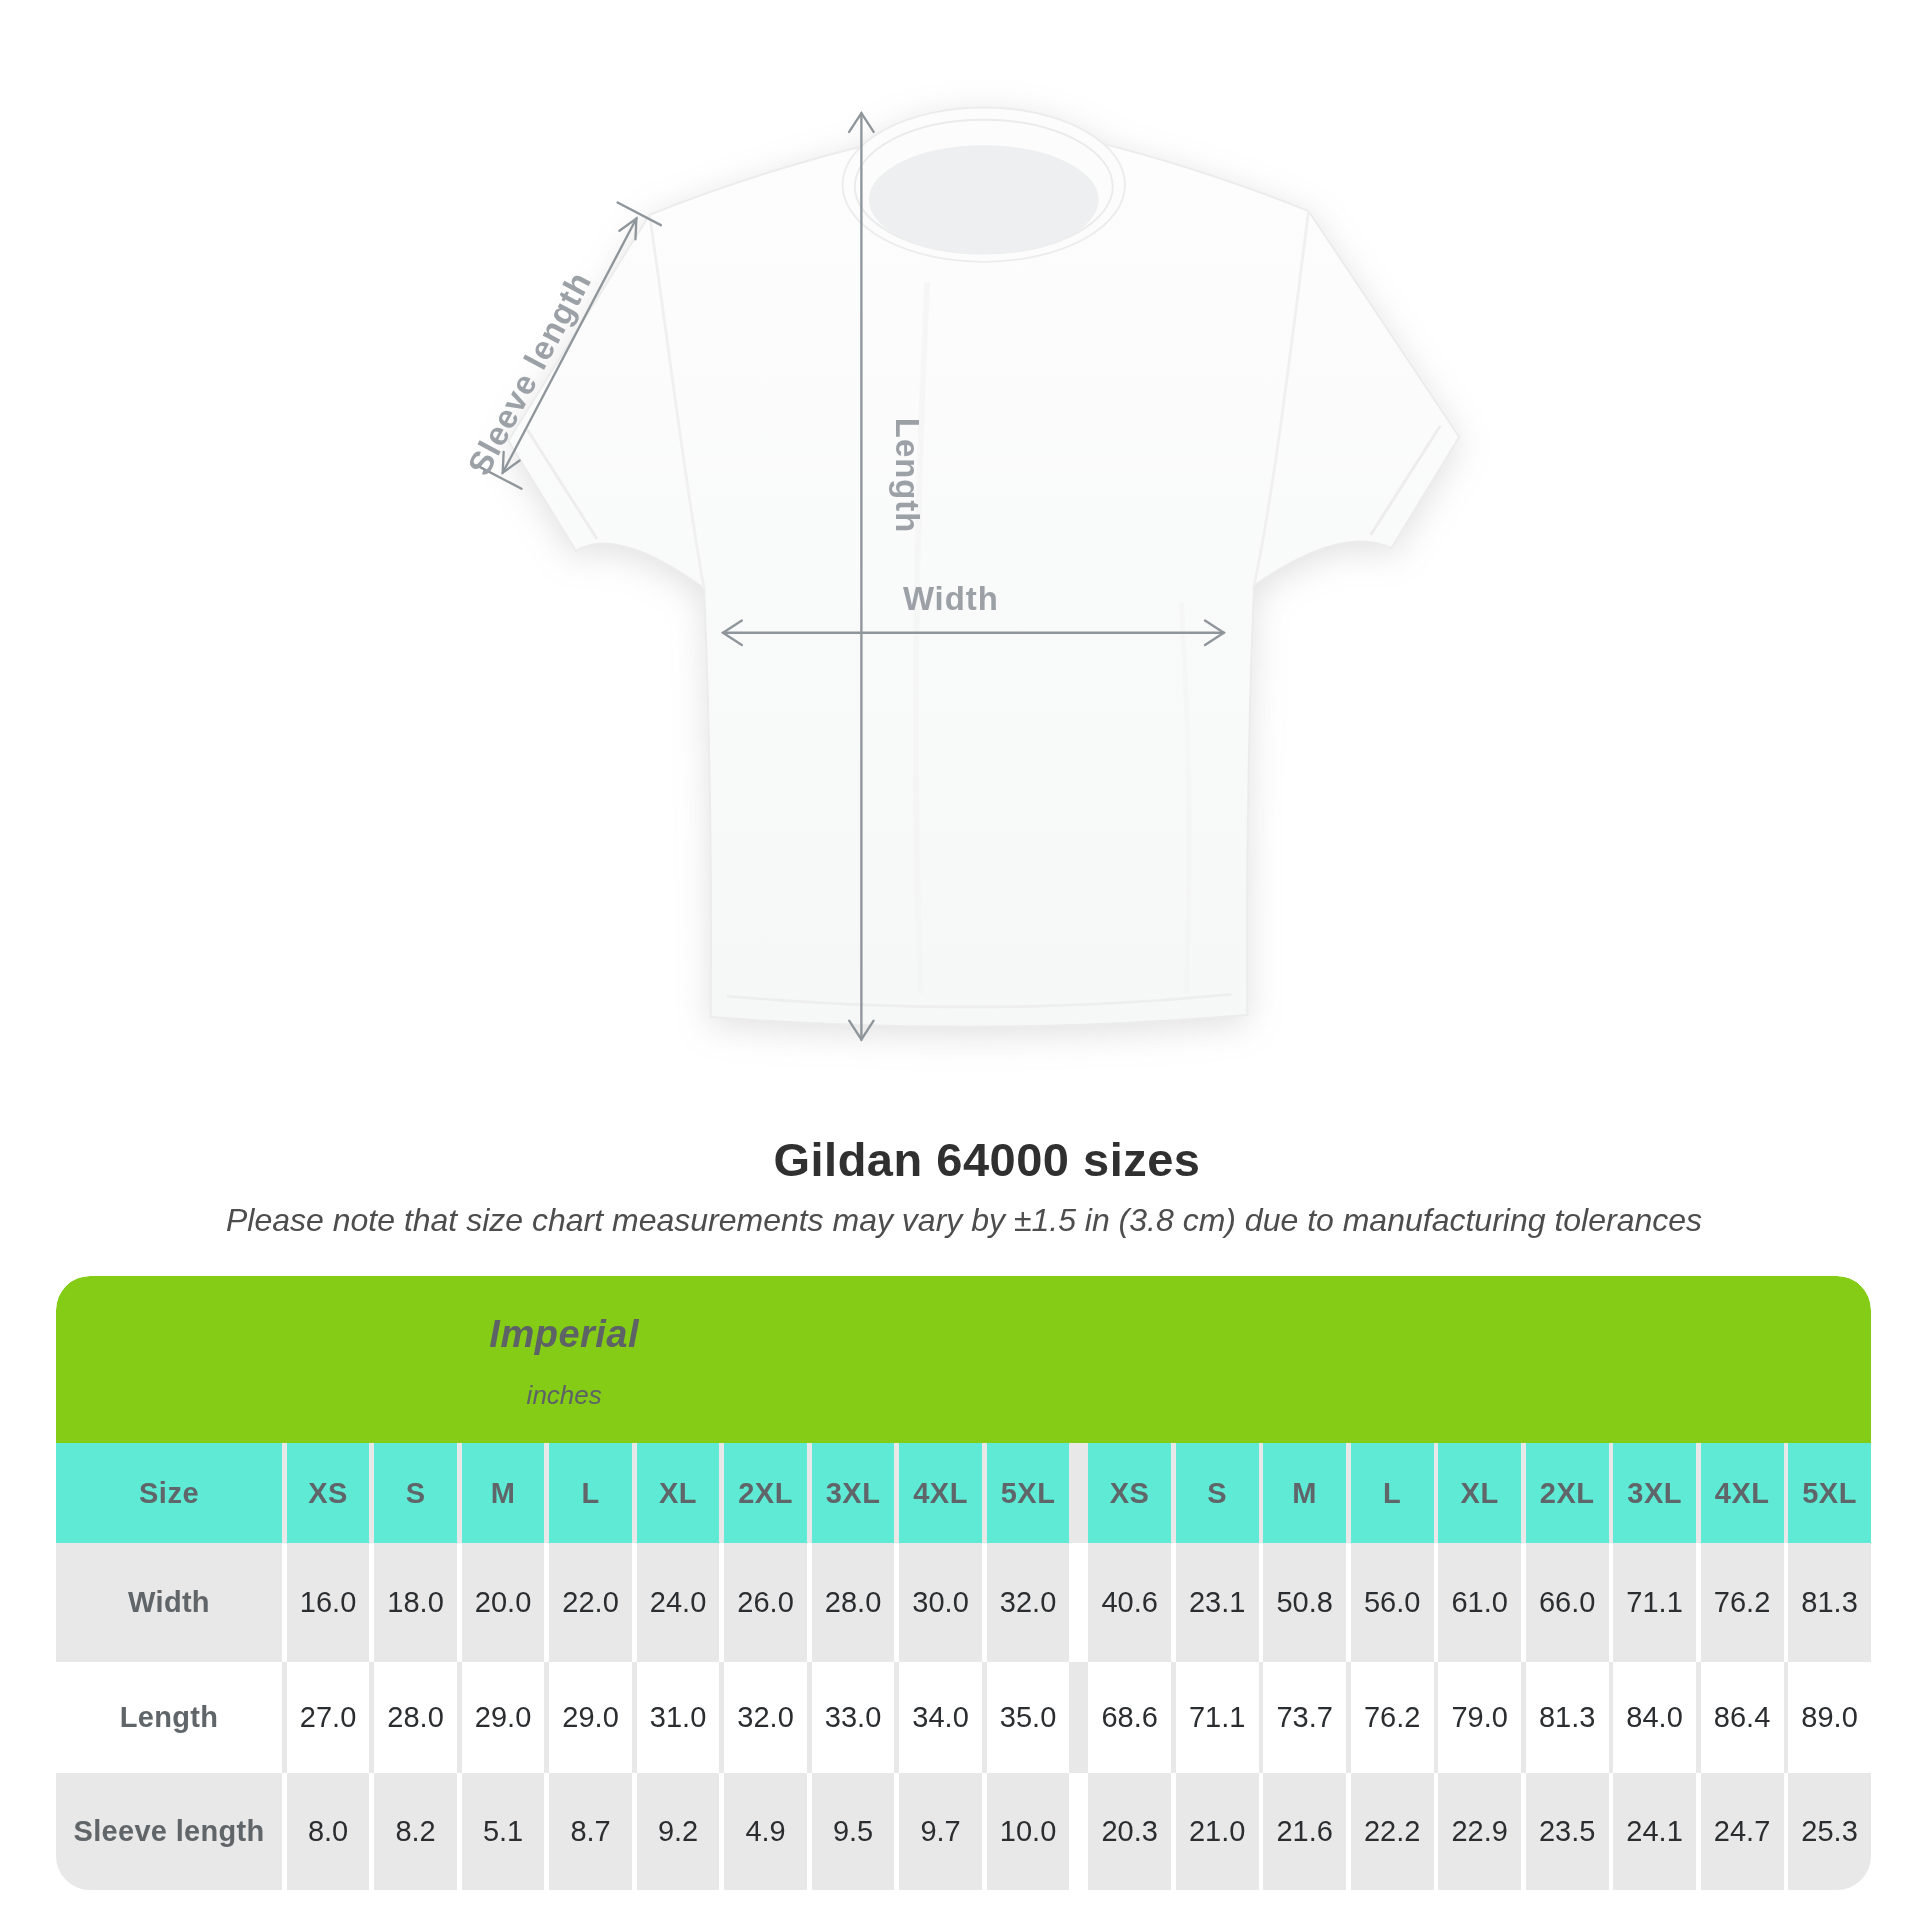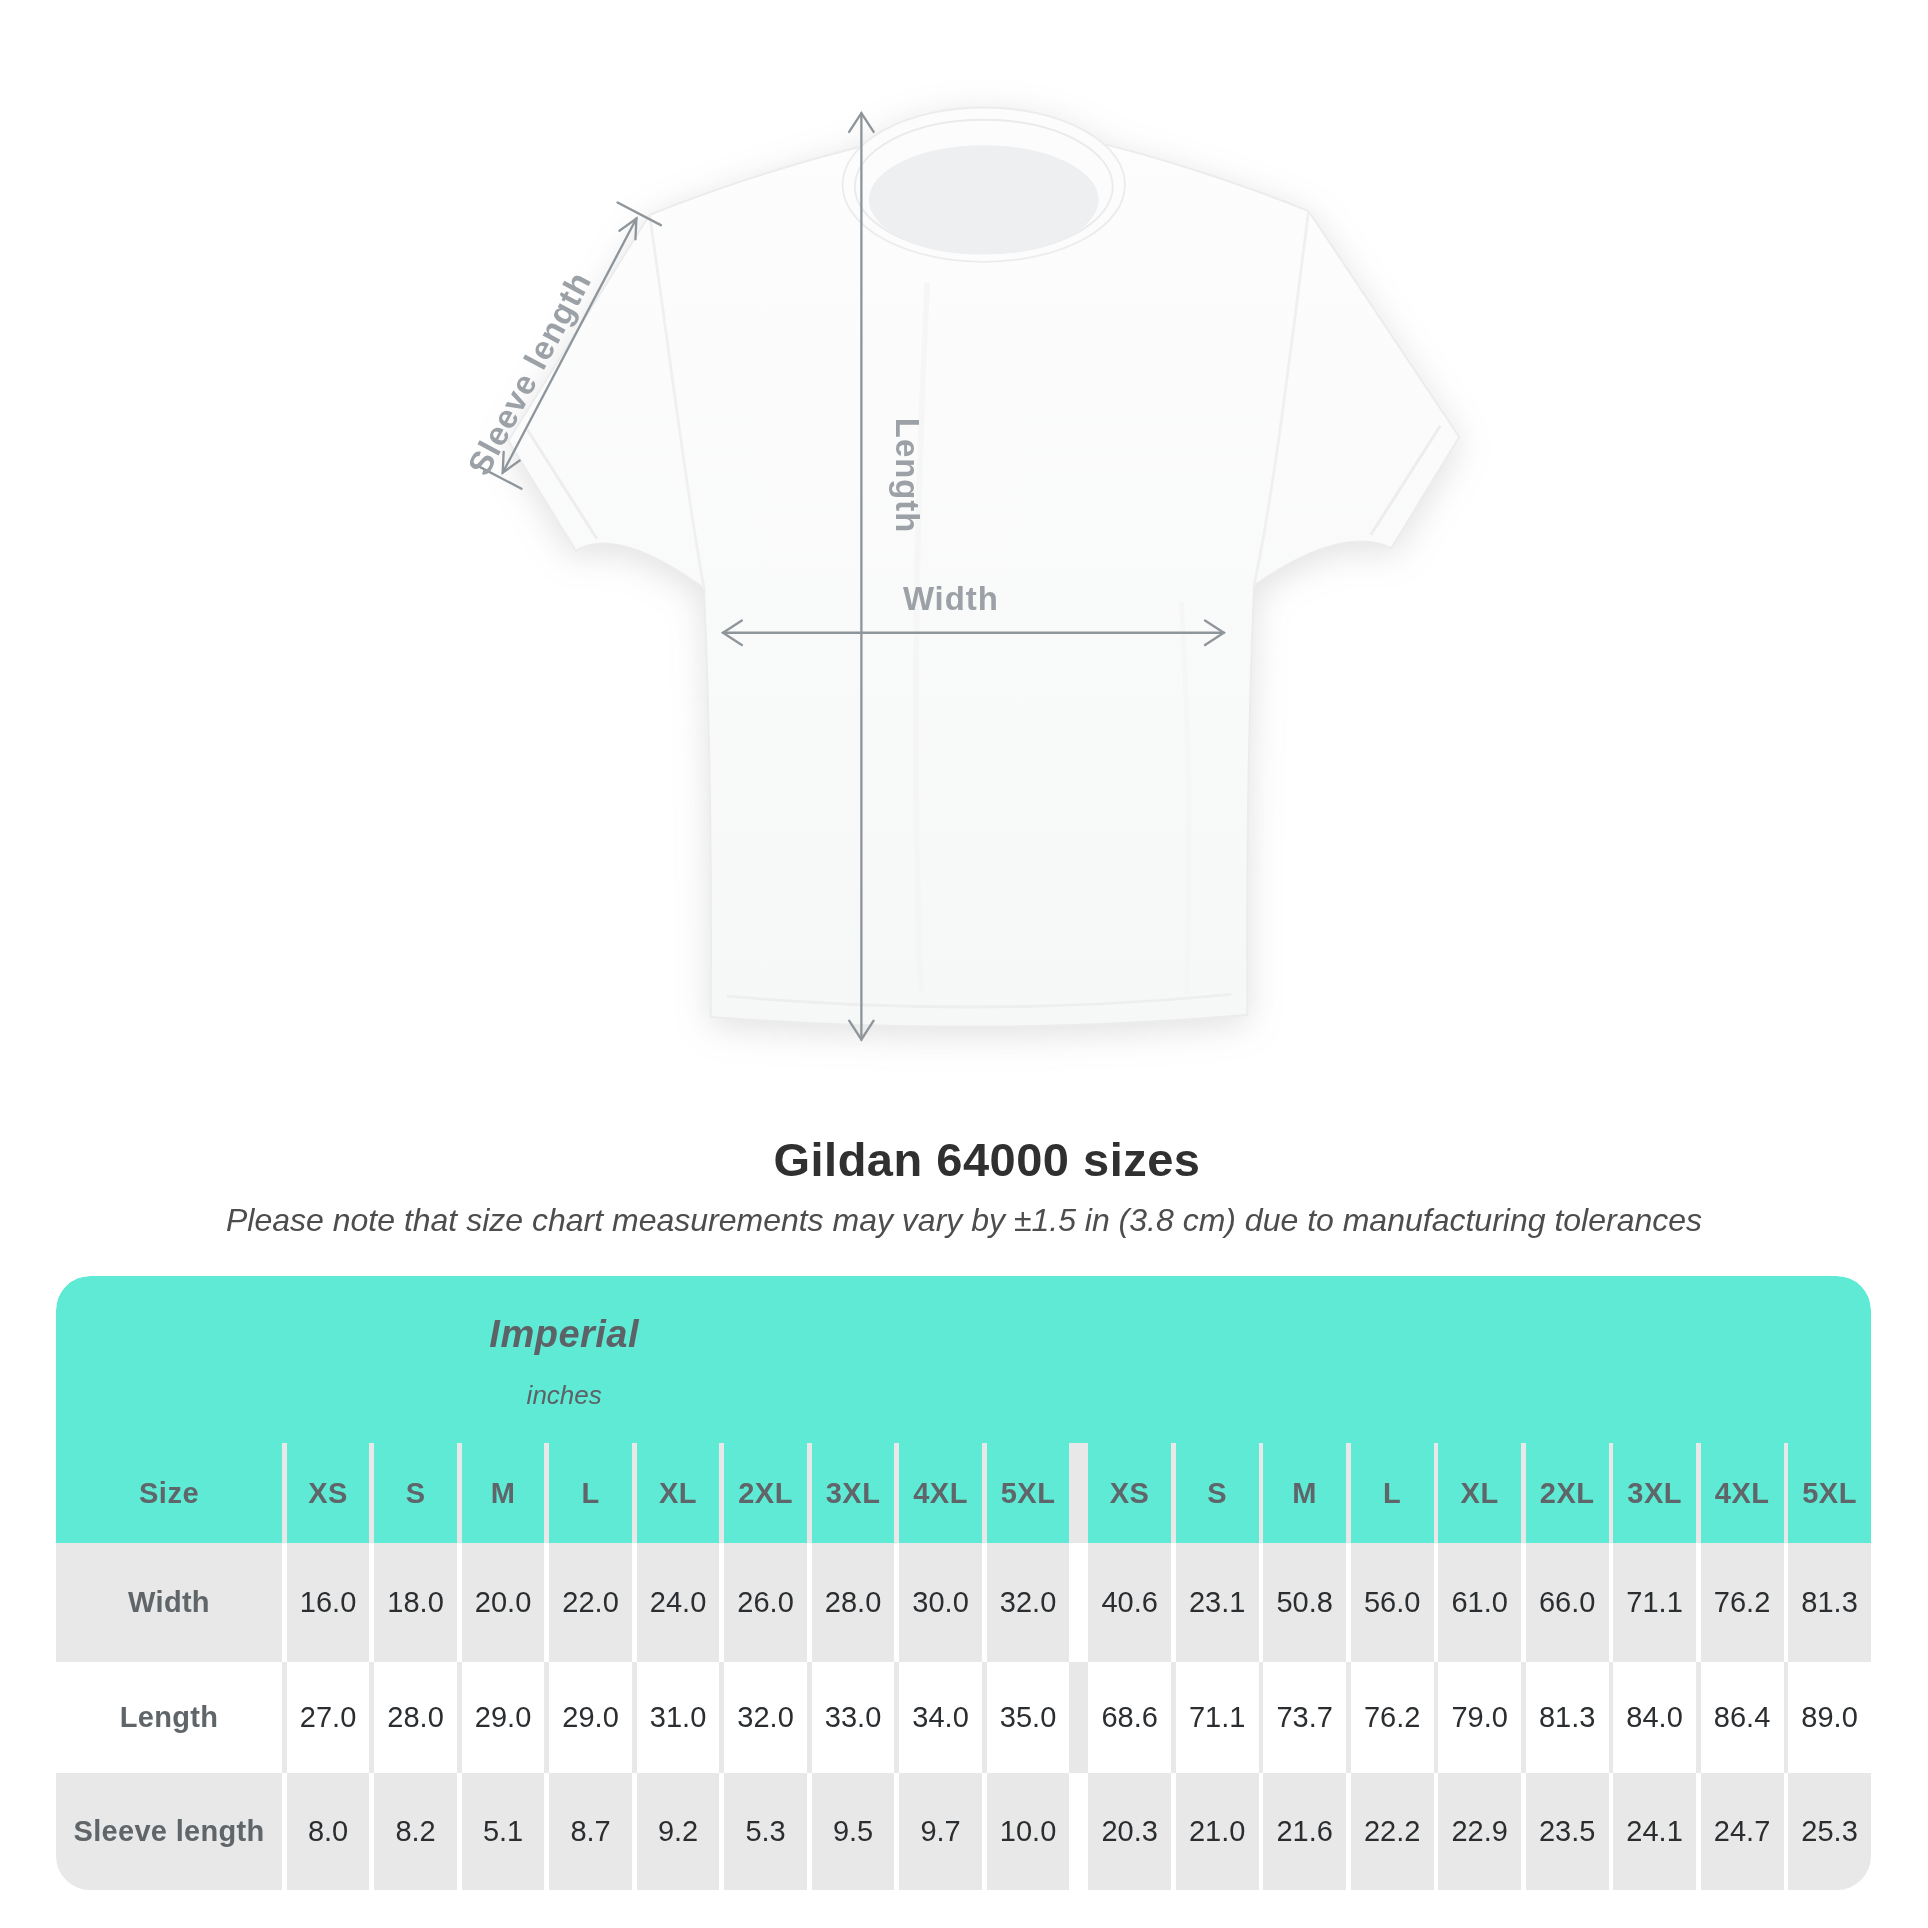--- a/index.html
+++ b/index.html
@@ -10,21 +10,21 @@
   .shirt-wrap svg{display:block;}
 
   
   .page-title{position:absolute;top:1132px;left:0;width:100%;text-align:center;
     font-size:47px;font-weight:700;color:#303030;letter-spacing:0.5px;margin:0;padding-left:23px;}
   .page-subtitle{position:absolute;top:1202px;left:0;width:100%;text-align:center;
     font-size:32px;font-style:italic;color:#4d4d4d;margin:0;}
 
   
   .size-table{position:absolute;top:1276px;left:56px;width:1815px;border-radius:34px;overflow:hidden;}
-  .band{height:167px;background:#5eead4;display:grid;grid-template-columns:56% 44%;
+  .band{height:167px;background:#84cc16;display:grid;grid-template-columns:56% 44%;
     border-radius:34px 34px 0 0;}
   .band-group{display:flex;flex-direction:column;align-items:center;justify-content:center;padding-top:5.6px;}
   .band-title{font-size:38px;font-weight:700;font-style:italic;color:#5c6266;letter-spacing:0.5px;}
   .band-unit{font-size:26px;font-style:italic;color:#5c6266;margin-top:24px;}
 
   .t-row{display:grid;grid-template-columns:226px repeat(9,1fr) 9.4px repeat(9,1fr);column-gap:4.7px;}
   .t-row .cell{display:flex;align-items:center;justify-content:center;}
   .row-sizes{height:100px;background:#e8e8e8;}      
   .row-sizes .cell{background:#5eead4;}
   .row-gray{background:#ffffff;}                    
@@ -197,21 +197,21 @@
       <div class="cell val">89.0</div>
     </div>
 
     <div class="t-row row-gray row-s">
       <div class="cell rlabel">Sleeve length</div>
       <div class="cell val">8.0</div>
       <div class="cell val">8.2</div>
       <div class="cell val">5.1</div>
       <div class="cell val">8.7</div>
       <div class="cell val">9.2</div>
-      <div class="cell val">5.3</div>
+      <div class="cell val">4.9</div>
       <div class="cell val">9.5</div>
       <div class="cell val">9.7</div>
       <div class="cell val">10.0</div>
       <div class="spacer"></div>
       <div class="cell val">20.3</div>
       <div class="cell val">21.0</div>
       <div class="cell val">21.6</div>
       <div class="cell val">22.2</div>
       <div class="cell val">22.9</div>
       <div class="cell val">23.5</div>

